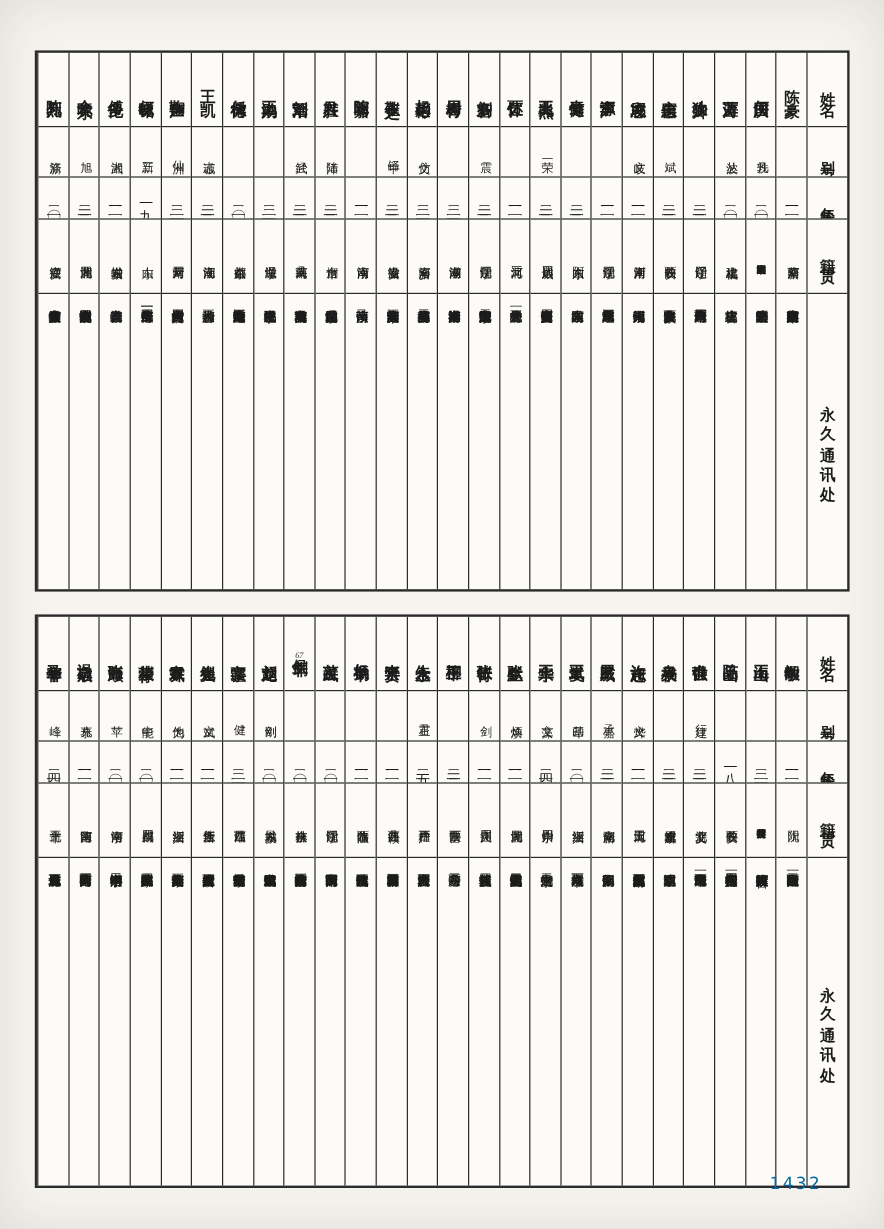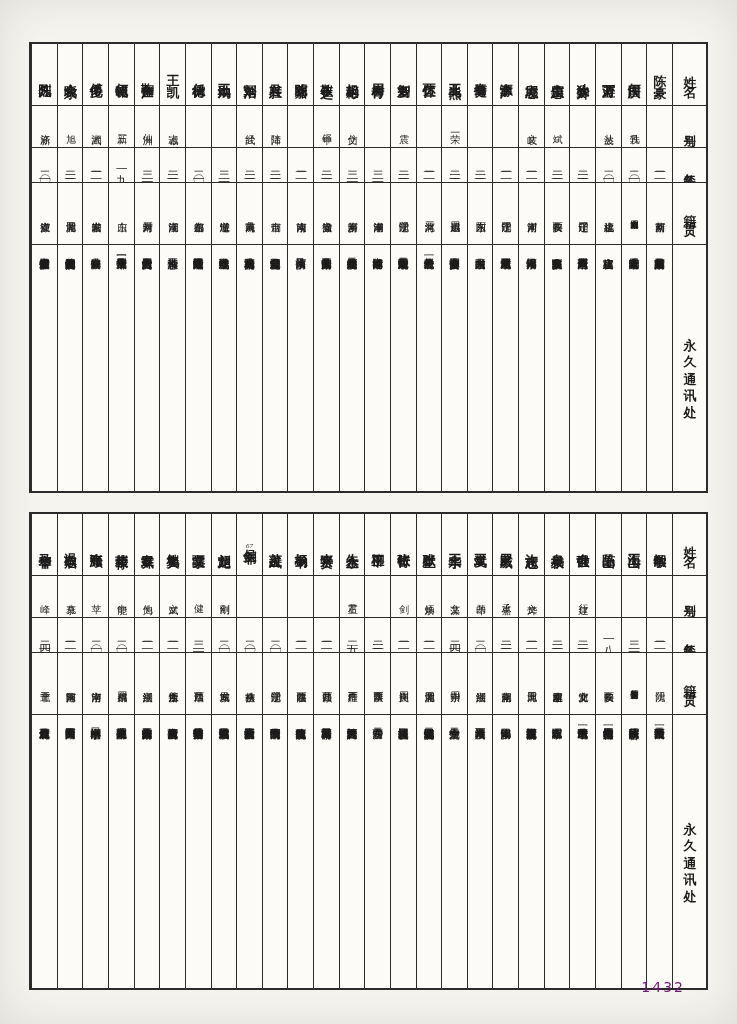--- a/index.html
+++ b/index.html
@@ -49,21 +49,21 @@
   .header-col .vtext { font-weight:bold; font-size:13px; }
   .header-col .cell-name .vtext, .header-col .cell-native .vtext { letter-spacing:9px; }
   .header-col .cell-alias .vtext { font-size:12px; letter-spacing:2px; }
   .header-col .cell-age .vtext { font-size:12px; letter-spacing:2px; }
   .header-col .cell-addr { justify-content:center; }
   .header-col .cell-addr .vtext { letter-spacing:17px; font-size:13px; }
 
   .page-num {
     position:absolute; top:979px; right:52px;
     font-family:"DejaVu Sans","Liberation Sans",sans-serif;
-    font-size:14px; letter-spacing:2px; color:#701a75;
+    font-size:14px; letter-spacing:2px; color:#0369a1;
   }
 </style>
 </head>
 <body>
 
 <div class="page">
 
   <div class="table" id="table-top">
     <div class="col header-col">
       <div class="cell cell-name">

